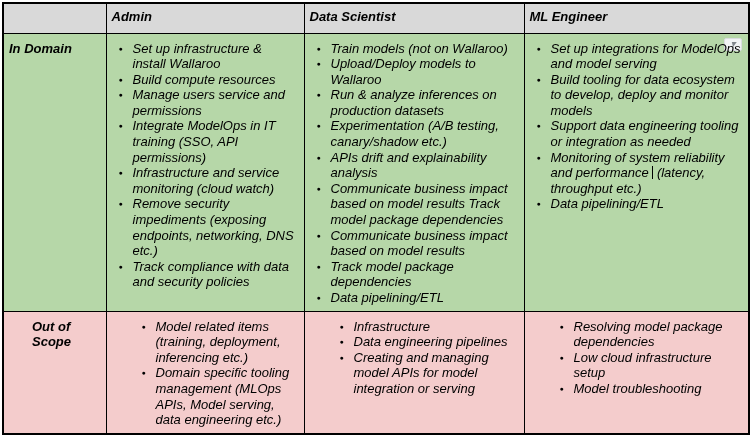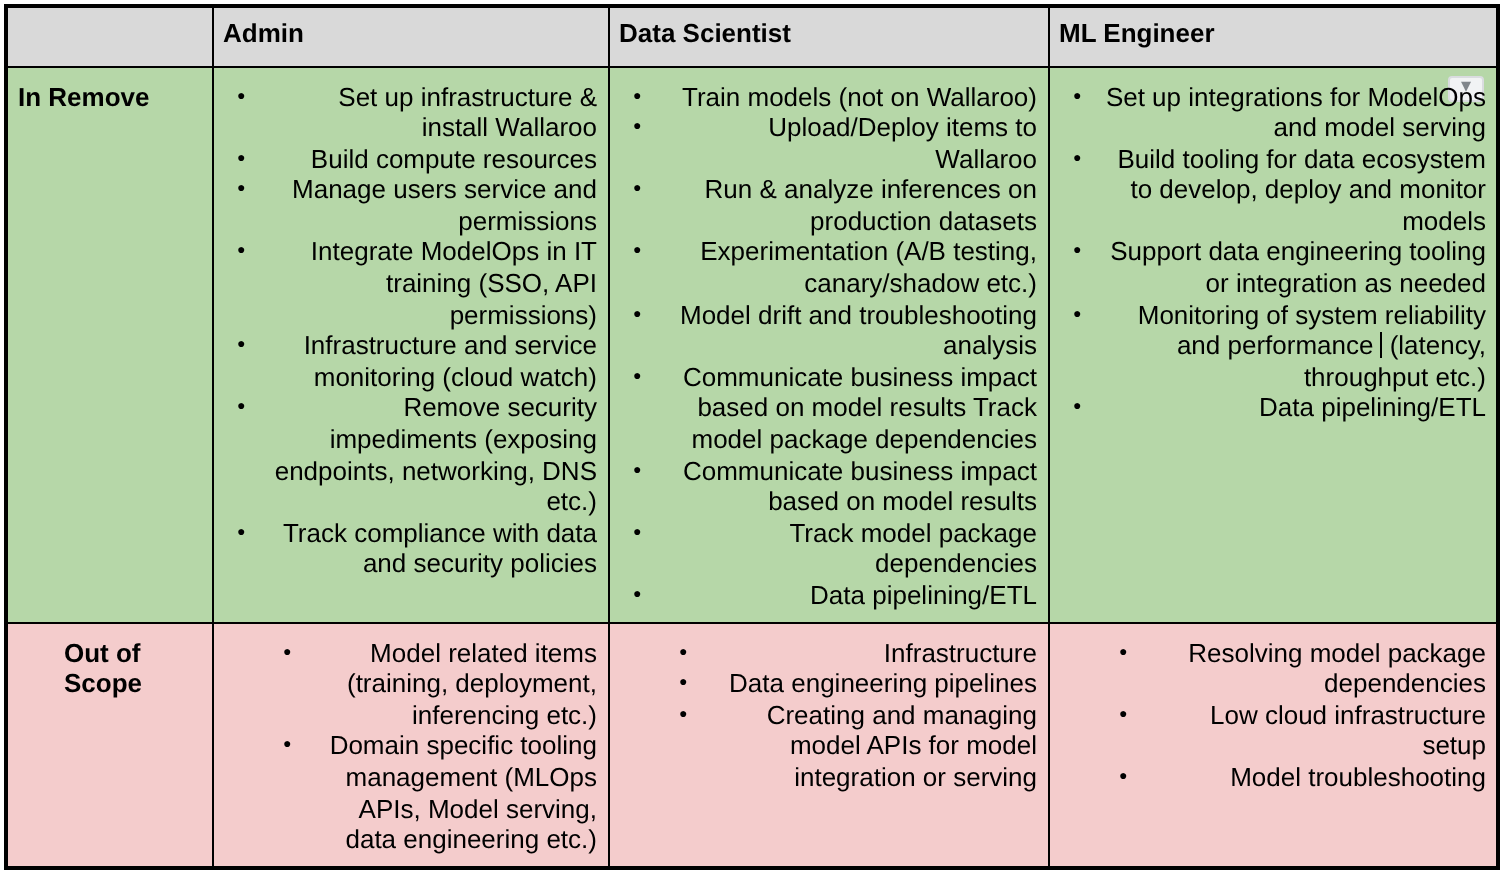--- a/index.html
+++ b/index.html
@@ -18,20 +18,21 @@
     font-family:"Liberation Sans", sans-serif;
     color:var(--text-color);
   }
   .doc-canvas{position:relative;width:750px;height:442px;}
   table.scope-table{
     position:absolute;left:2px;top:2px;
     width:746px;
     border-collapse:collapse;
     table-layout:fixed;
     border:2px solid var(--border-color);
+    font-style:italic;
   }
   th,td{
     border:1.5px solid var(--border-color);
     vertical-align:top;
     padding:5px 5px 5px 5px;
     font-size:13px;
     line-height:15.6px;
     text-align:left;
     overflow:hidden;
   }
@@ -50,21 +51,20 @@
     font-weight:bold;
     padding-top:7px;
   }
   td.list-cell{position:relative;padding-top:7px;}
   ul.bullets{
     margin:0;padding:0;list-style:none;
   }
   ul.bullets li{
     position:relative;
     padding-left:21px;
-    text-align:right;
   }
   ul.bullets li::before{
     content:"\25CF";
     position:absolute;
     left:7px;
     top:0;
     font-size:7px;
     line-height:15.6px;
   }
   .caret{
@@ -104,39 +104,39 @@
       <col style="width:225px">
     </colgroup>
     <tbody>
         <tr class="header-row">
       <th></th>
       <th>Admin</th>
       <th>Data Scientist</th>
       <th>ML Engineer</th>
     </tr>
     <tr class="row-in-scope">
-      <th class="row-label">In Remove</th>
+      <th class="row-label">In Domain</th>
       <td class="list-cell">
         <ul class="bullets">
               <li>Set up infrastructure &amp; install Wallaroo</li>
               <li>Build compute resources</li>
               <li>Manage users service and permissions</li>
               <li>Integrate ModelOps in IT training (SSO, API permissions)</li>
               <li>Infrastructure and service monitoring (cloud watch)</li>
               <li>Remove security impediments (exposing endpoints, networking, DNS etc.)</li>
               <li>Track compliance with data and security policies</li>
             </ul>
       </td>
       <td class="list-cell">
         <ul class="bullets">
               <li>Train models (not on Wallaroo)</li>
-              <li>Upload/Deploy items to Wallaroo</li>
+              <li>Upload/Deploy models to Wallaroo</li>
               <li>Run &amp; analyze inferences on production datasets</li>
               <li>Experimentation (A/B testing, canary/shadow etc.)</li>
-              <li>Model drift and troubleshooting analysis</li>
+              <li>APIs drift and explainability analysis</li>
               <li>Communicate business impact based on model results Track model package dependencies</li>
               <li>Communicate business impact based on model results</li>
               <li>Track model package dependencies</li>
               <li>Data pipelining/ETL</li>
             </ul>
       </td>
       <td class="list-cell">
         <div class="cell-dropdown">
           <span class="chevron">▾</span>
         </div>

